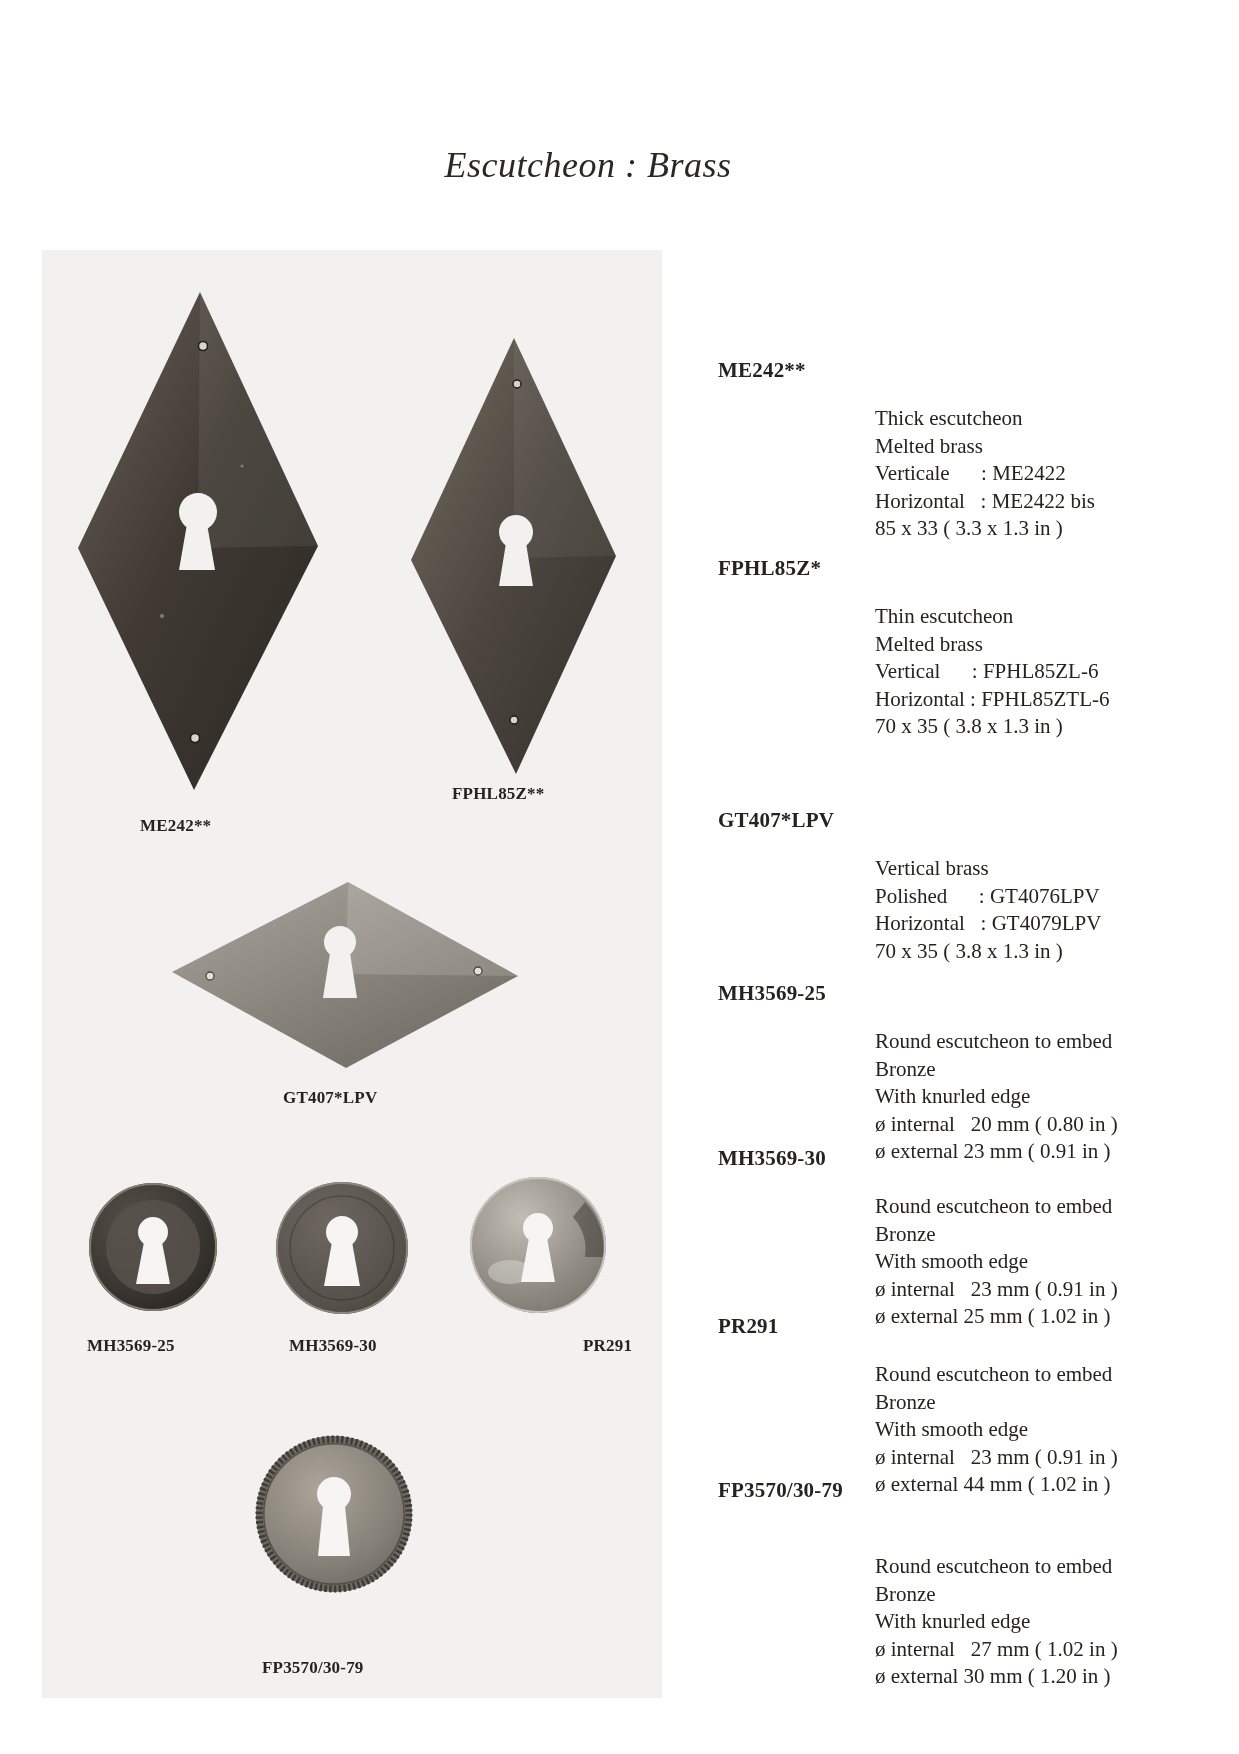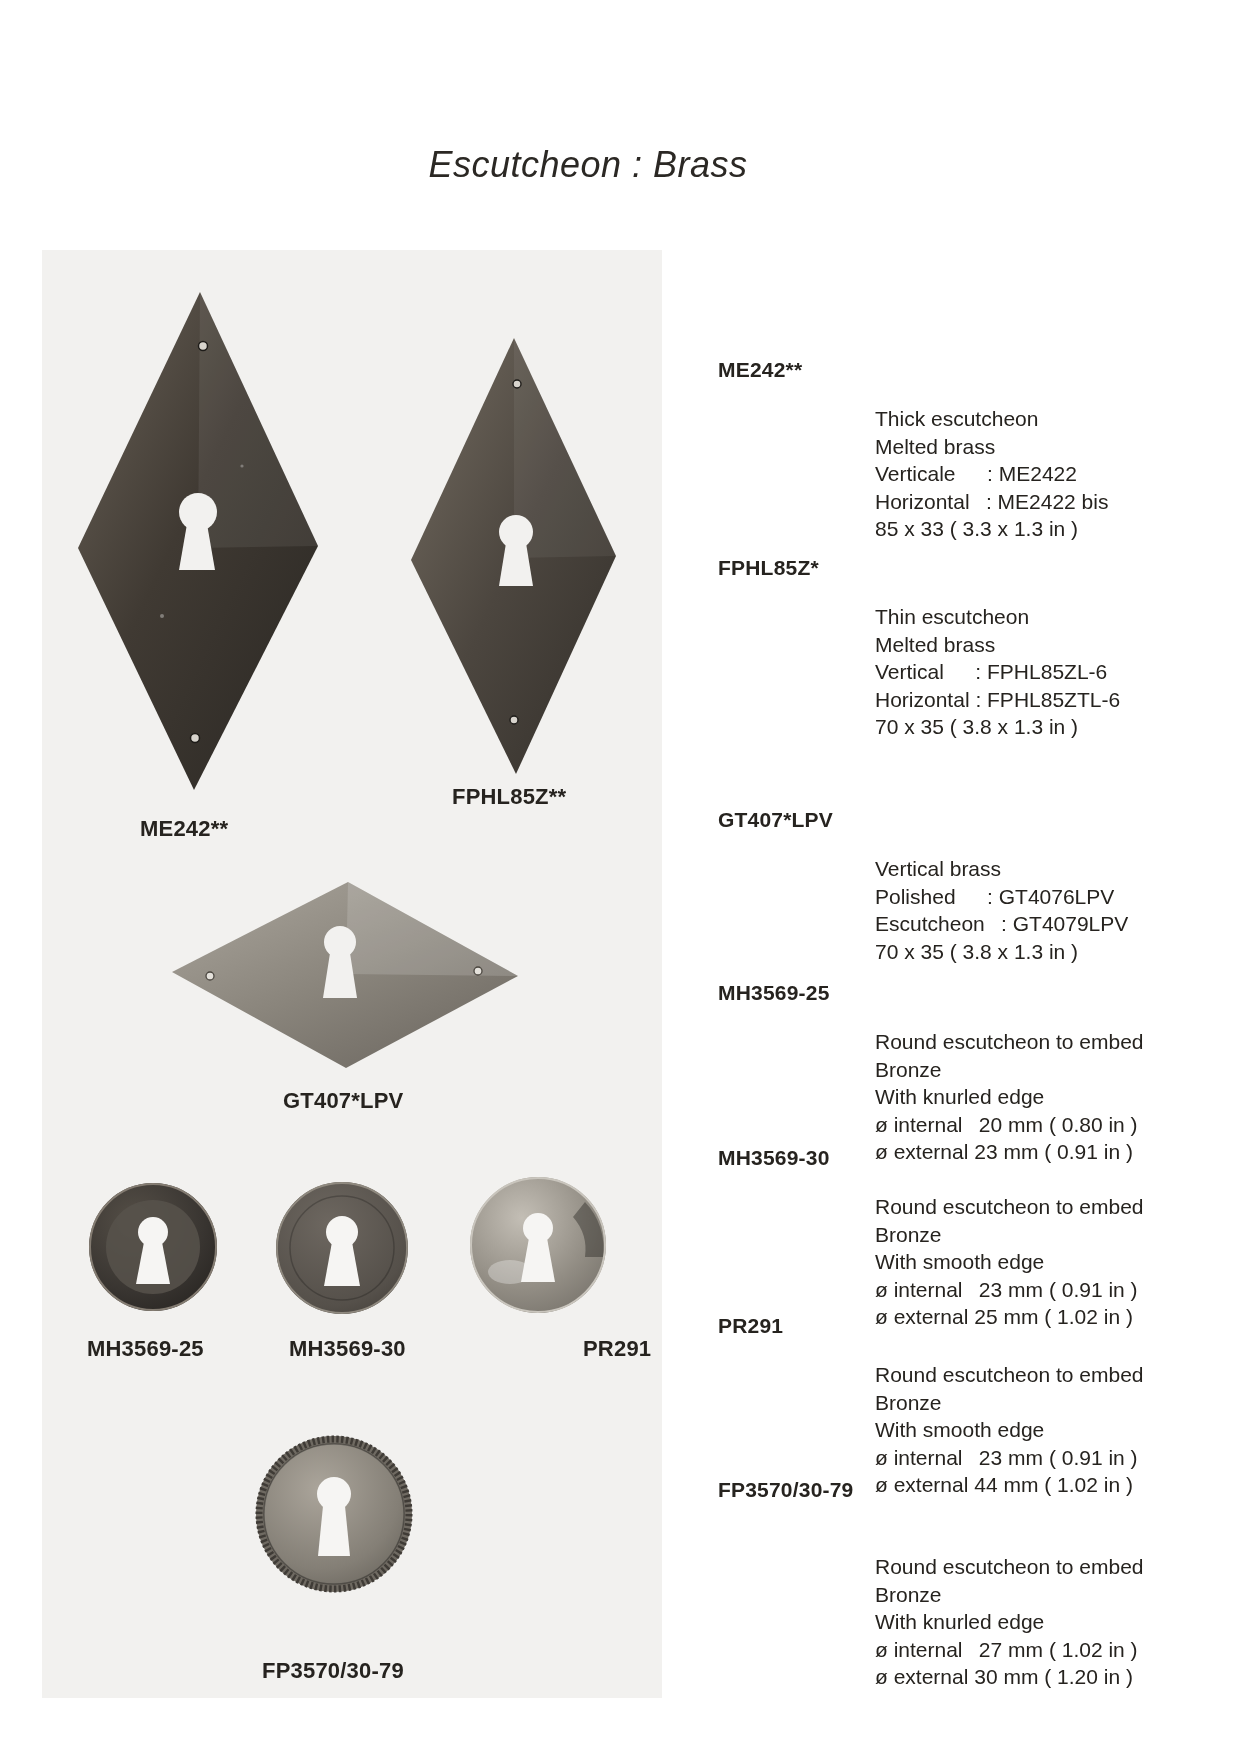--- a/index.html
+++ b/index.html
@@ -1,28 +1,28 @@
 <!DOCTYPE html>
 <html><head>
 <meta charset="utf-8">
 <style>
   html,body { margin:0; padding:0; background:#ffffff; }
   .page {
     position:relative; width:1191px; height:1754px; background:#ffffff;
-    font-family:Liberation Sans, sans-serif; color:#26231f; overflow:hidden;
+    font-family:Liberation Serif, serif; color:#26231f; overflow:hidden;
   }
   .title {
     position:absolute; top:144px; left:0; width:1176px; text-align:center;
     font-size:36px; font-style:italic; font-weight:400; letter-spacing:0.5px; color:#2b2824;
   }
   .photo-area {
     position:absolute; left:42px; top:250px; width:620px; height:1448px; background:#f2f1ef;
   }
   .fig { position:absolute; }
-  .caption { position:absolute; font-weight:700; font-size:22px; color:#26231f; letter-spacing:0.2px; white-space:nowrap; }
+  .caption { position:absolute; font-weight:700; font-size:17px; color:#26231f; letter-spacing:0.2px; white-space:nowrap; }
   .spec { position:absolute; left:0; width:1239px; }
   .spec-code { position:absolute; left:718px; top:0; font-weight:700; font-size:21px; letter-spacing:0.2px; white-space:nowrap; }
   .spec-lines { position:absolute; left:875px; top:0; font-size:21px; line-height:27.5px;margin-top:47px; }
   .spec-line { white-space:pre; }
   .s1 { top:358px; } .s2 { top:556px; } .s3 { top:808px; }
   .s4 { top:981px; } .s5 { top:1146px; } .s6 { top:1314px; }
   .s7 { top:1478px; }
   .s7 .spec-lines { top:28px; }
 </style>
 </head>
@@ -173,21 +173,21 @@
       <div class="spec-line">Horizontal : FPHL85ZTL-6</div>
       <div class="spec-line">70 x 35 ( 3.8 x 1.3 in )</div>
     </div>
   </div>
 
   <div class="spec s3">
     <div class="spec-code">GT407*LPV</div>
     <div class="spec-lines">
       <div class="spec-line">Vertical brass</div>
       <div class="spec-line">Polished  : GT4076LPV</div>
-      <div class="spec-line">Escutcheon  : GT4079LPV</div>
+      <div class="spec-line">Horizontal  : GT4079LPV</div>
       <div class="spec-line">70 x 35 ( 3.8 x 1.3 in )</div>
     </div>
   </div>
 
   <div class="spec s4">
     <div class="spec-code">MH3569-25</div>
     <div class="spec-lines">
       <div class="spec-line">Round escutcheon to embed</div>
       <div class="spec-line">Bronze</div>
       <div class="spec-line">With knurled edge</div>

